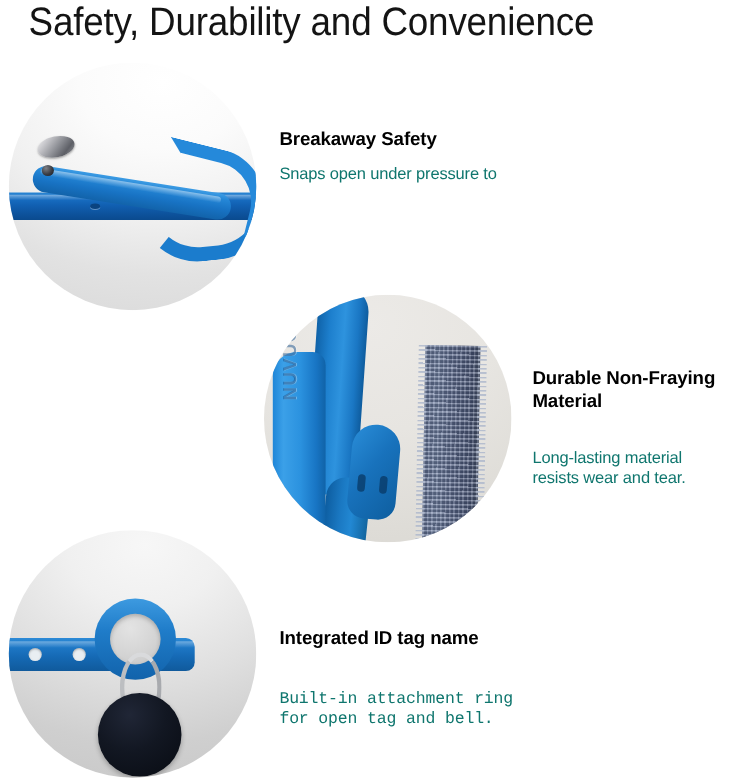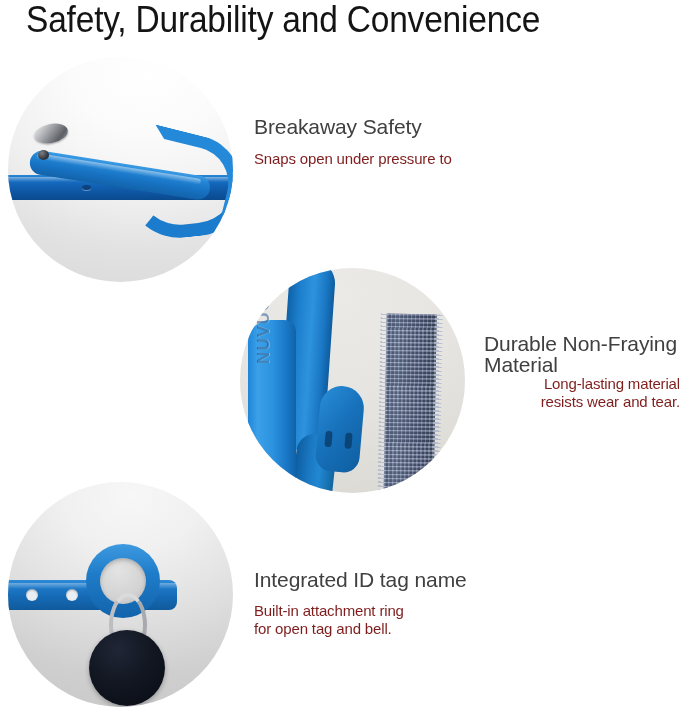--- a/index.html
+++ b/index.html
@@ -63,32 +63,32 @@
   .bg-sheen-c {
     position: absolute;
     inset: 0;
     background:
       radial-gradient(ellipse 125% 100% at 55% 6%, #f7f7f7 0%, #f0f0f0 25%, #dfdfdf 55%, #cfcfcf 80%, #c9c9c9 100%);
   }
 
   
   .feature-heading {
     position: absolute;
-    font-size: 21px;
+    font-size: 17px;
     line-height: 21px;
-    font-weight: 400;
-    color: #404040;
+    font-weight: 700;
+    color: #000000;
     letter-spacing: -0.1px;
   }
   .feature-body {
     position: absolute;
     font-size: 15px;
     line-height: 18px;
     font-weight: 400;
-    color: #7f1d1d;
+    color: #0f766e;
     letter-spacing: -0.15px;
   }
   .feature-body span { display: block; }
 
   
   .strap-main {
     position: absolute;
     left: -14px;
     top: 118px;
     width: 268px;
@@ -392,21 +392,21 @@
         <div class="fabric-fray fray-right"></div>
       </div>
     </div>
   </div>
 
   <div class="feature-heading" style="left:484px; top:333px; width:200px;">
     <div>Durable Non-Fraying</div>
     <div>Material</div>
   </div>
 
-  <div class="feature-body" style="left:484px; top:375px; width:196px;text-align:right;">
+  <div class="feature-body" style="left:484px; top:408px; width:196px;">
     <span>Long-lasting material</span>
     <span>resists wear and tear.</span>
   </div>
 </div>
 
 <div class="feature">
 
   <div class="photo-circle" style="left:8px; top:482px; width:225px; height:225px;">
     <div class="photo-inner">
       <div class="bg-sheen-c"></div>
@@ -420,17 +420,17 @@
         <div class="ring-hole"></div>
       </div>
 
       <div class="split-ring"></div>
       <div class="id-tag"></div>
     </div>
   </div>
 
   <div class="feature-heading" style="left:254px; top:569px; width:260px;">Integrated ID tag name</div>
 
-  <div class="feature-body" style="left:254px; top:602px; width:250px;">
+  <div class="feature-body" style="left:254px; top:627px; width:250px;font-family:Liberation Mono, monospace;">
     <span>Built-in attachment ring</span>
     <span>for open tag and bell.</span>
   </div>
 </div>
 
 </body></html>

